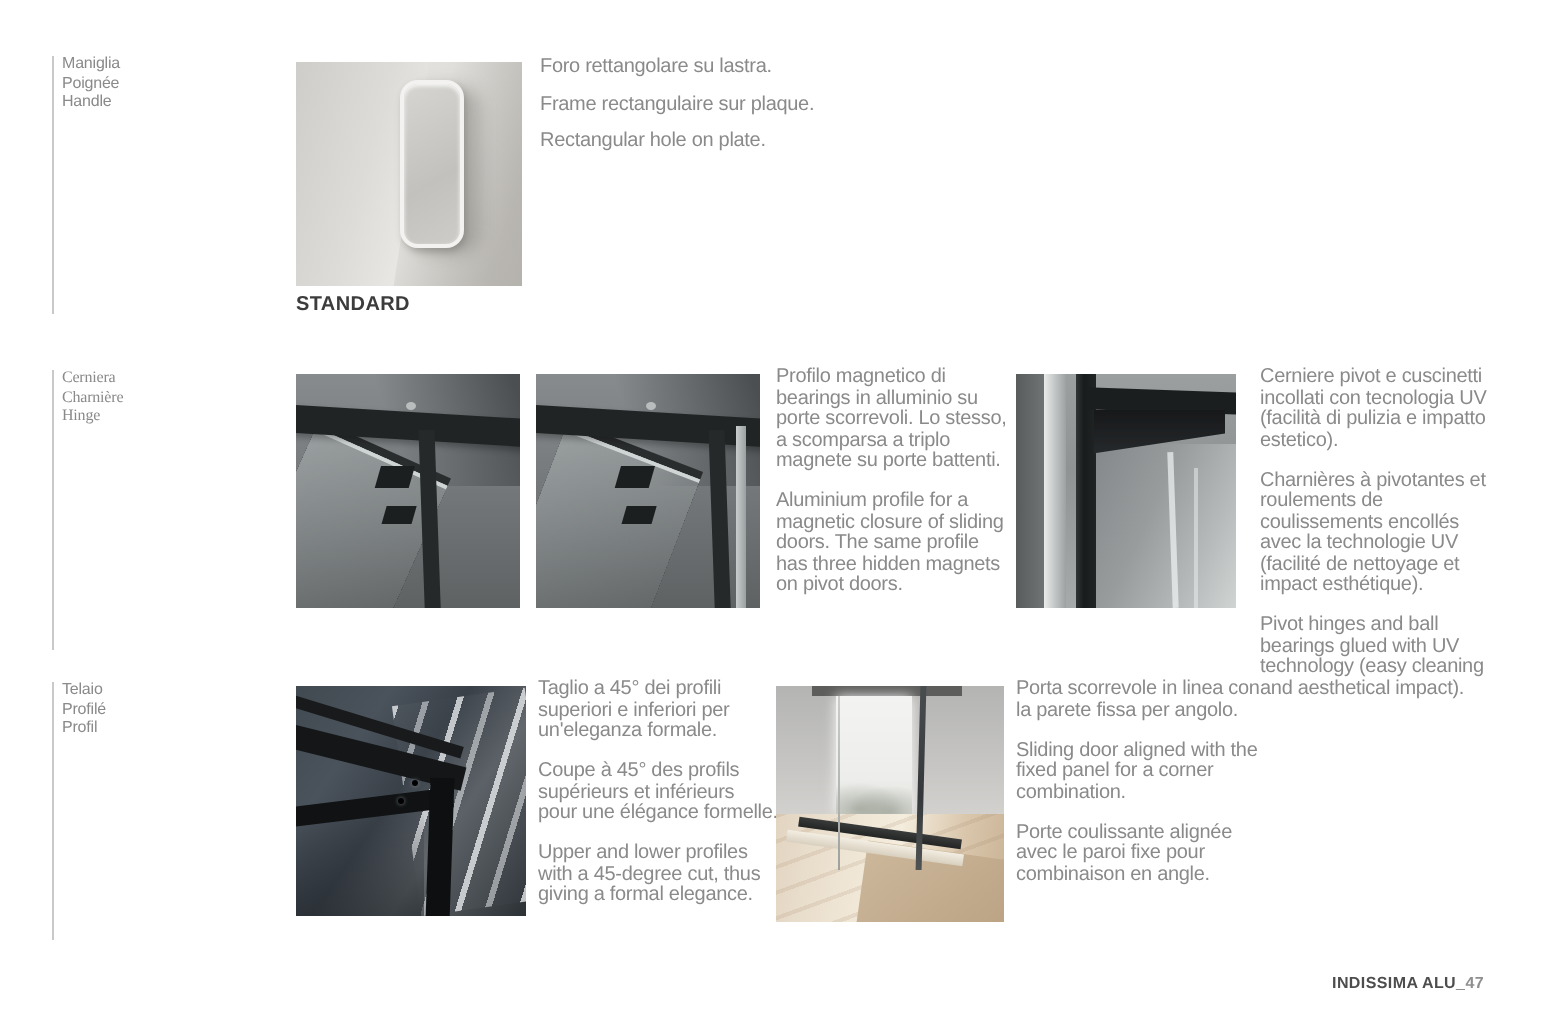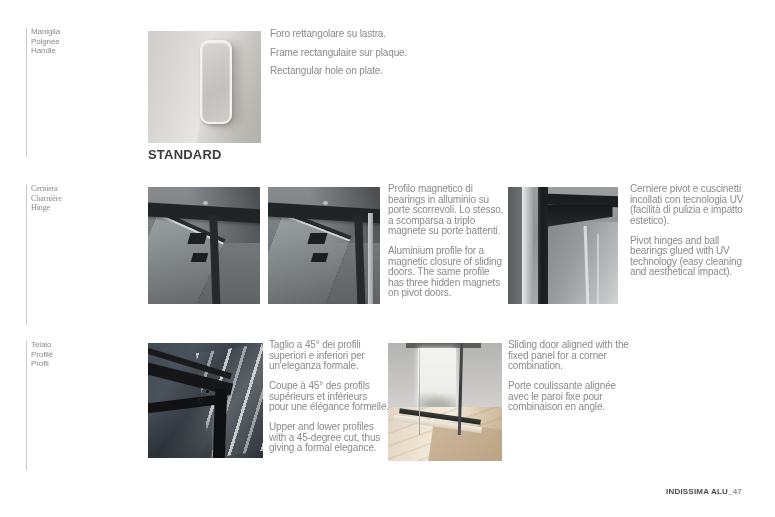--- a/index.html
+++ b/index.html
@@ -22,21 +22,21 @@
   .textblock { position:absolute; font-size:10px; line-height:10.5px;
                color:#8a8a8a; letter-spacing:-0.15px; }
   .textblock p { margin:0 0 9.5px 0; }
   .tb-handle  { left:270px; top:29px;  width:180px; }
   .tb-handle p { margin:0 0 8px 0; }
   .tb-magnet  { left:388px; top:184px; width:118px; }
   .tb-pivot   { left:630px; top:184px; width:122px; }
   .tb-cut     { left:269px; top:340px; width:120px; }
   .tb-slide   { left:508px; top:340px; width:126px; }
 
-  .caption { position:absolute; left:148px; top:147px; font-size:13px;
+  .caption { position:absolute; left:148px; top:147px; font-size:10px;
              font-weight:bold; color:#3c3c3c; letter-spacing:0.2px; }
 
   .footer { position:absolute; right:33px; top:487px; font-size:8px;
             font-weight:bold; letter-spacing:0.2px; color:#4d4d4d; }
   .footer .pgnum { color:#8f8f8f; }
 
   .photo { position:absolute; overflow:hidden; }
   .photo > div { position:absolute; }
 
   
@@ -201,20 +201,21 @@
     <div class="pd-glassright"></div>
     <div class="pd-reflect1"></div>
     <div class="pd-reflect2"></div>
     <div class="pd-blackpost"></div>
     <div class="pd-topbar"></div>
     <div class="pd-plate"></div>
   </div>
 
   <div class="textblock tb-pivot">
     <p>Cerniere pivot e cuscinetti incollati con tecnologia UV (facilità di pulizia e impatto estetico).</p>
+    <p>Charnières à pivotantes et roulements de coulissements encollés avec la technologie UV (facilité de nettoyage et impact esthétique).</p>
     <p>Pivot hinges and ball bearings glued with UV technology (easy cleaning and aesthetical impact).</p>
   </div>
 
   <div class="rule rule-3"></div>
   <div class="label label-3">
     <span>Telaio</span>
     <span>Profilé</span>
     <span>Profil</span>
   </div>
 
@@ -243,20 +244,21 @@
     <div class="pc-floor"></div>
     <div class="pc-veins"></div>
     <div class="pc-tray"></div>
     <div class="pc-threshold"></div>
     <div class="pc-bottomrail"></div>
     <div class="pc-edgesilver"></div>
     <div class="pc-edgedark"></div>
   </div>
 
   <div class="textblock tb-slide">
+    <p>Porta scorrevole in linea con la parete fissa per angolo.</p>
     <p>Sliding door aligned with the fixed panel for a corner combination.</p>
     <p>Porte coulissante alignée avec le paroi fixe pour combinaison en angle.</p>
   </div>
 
   <div class="footer">
     <span>INDISSIMA ALU_</span><span class="pgnum">47</span>
   </div>
 
 </div>
 

